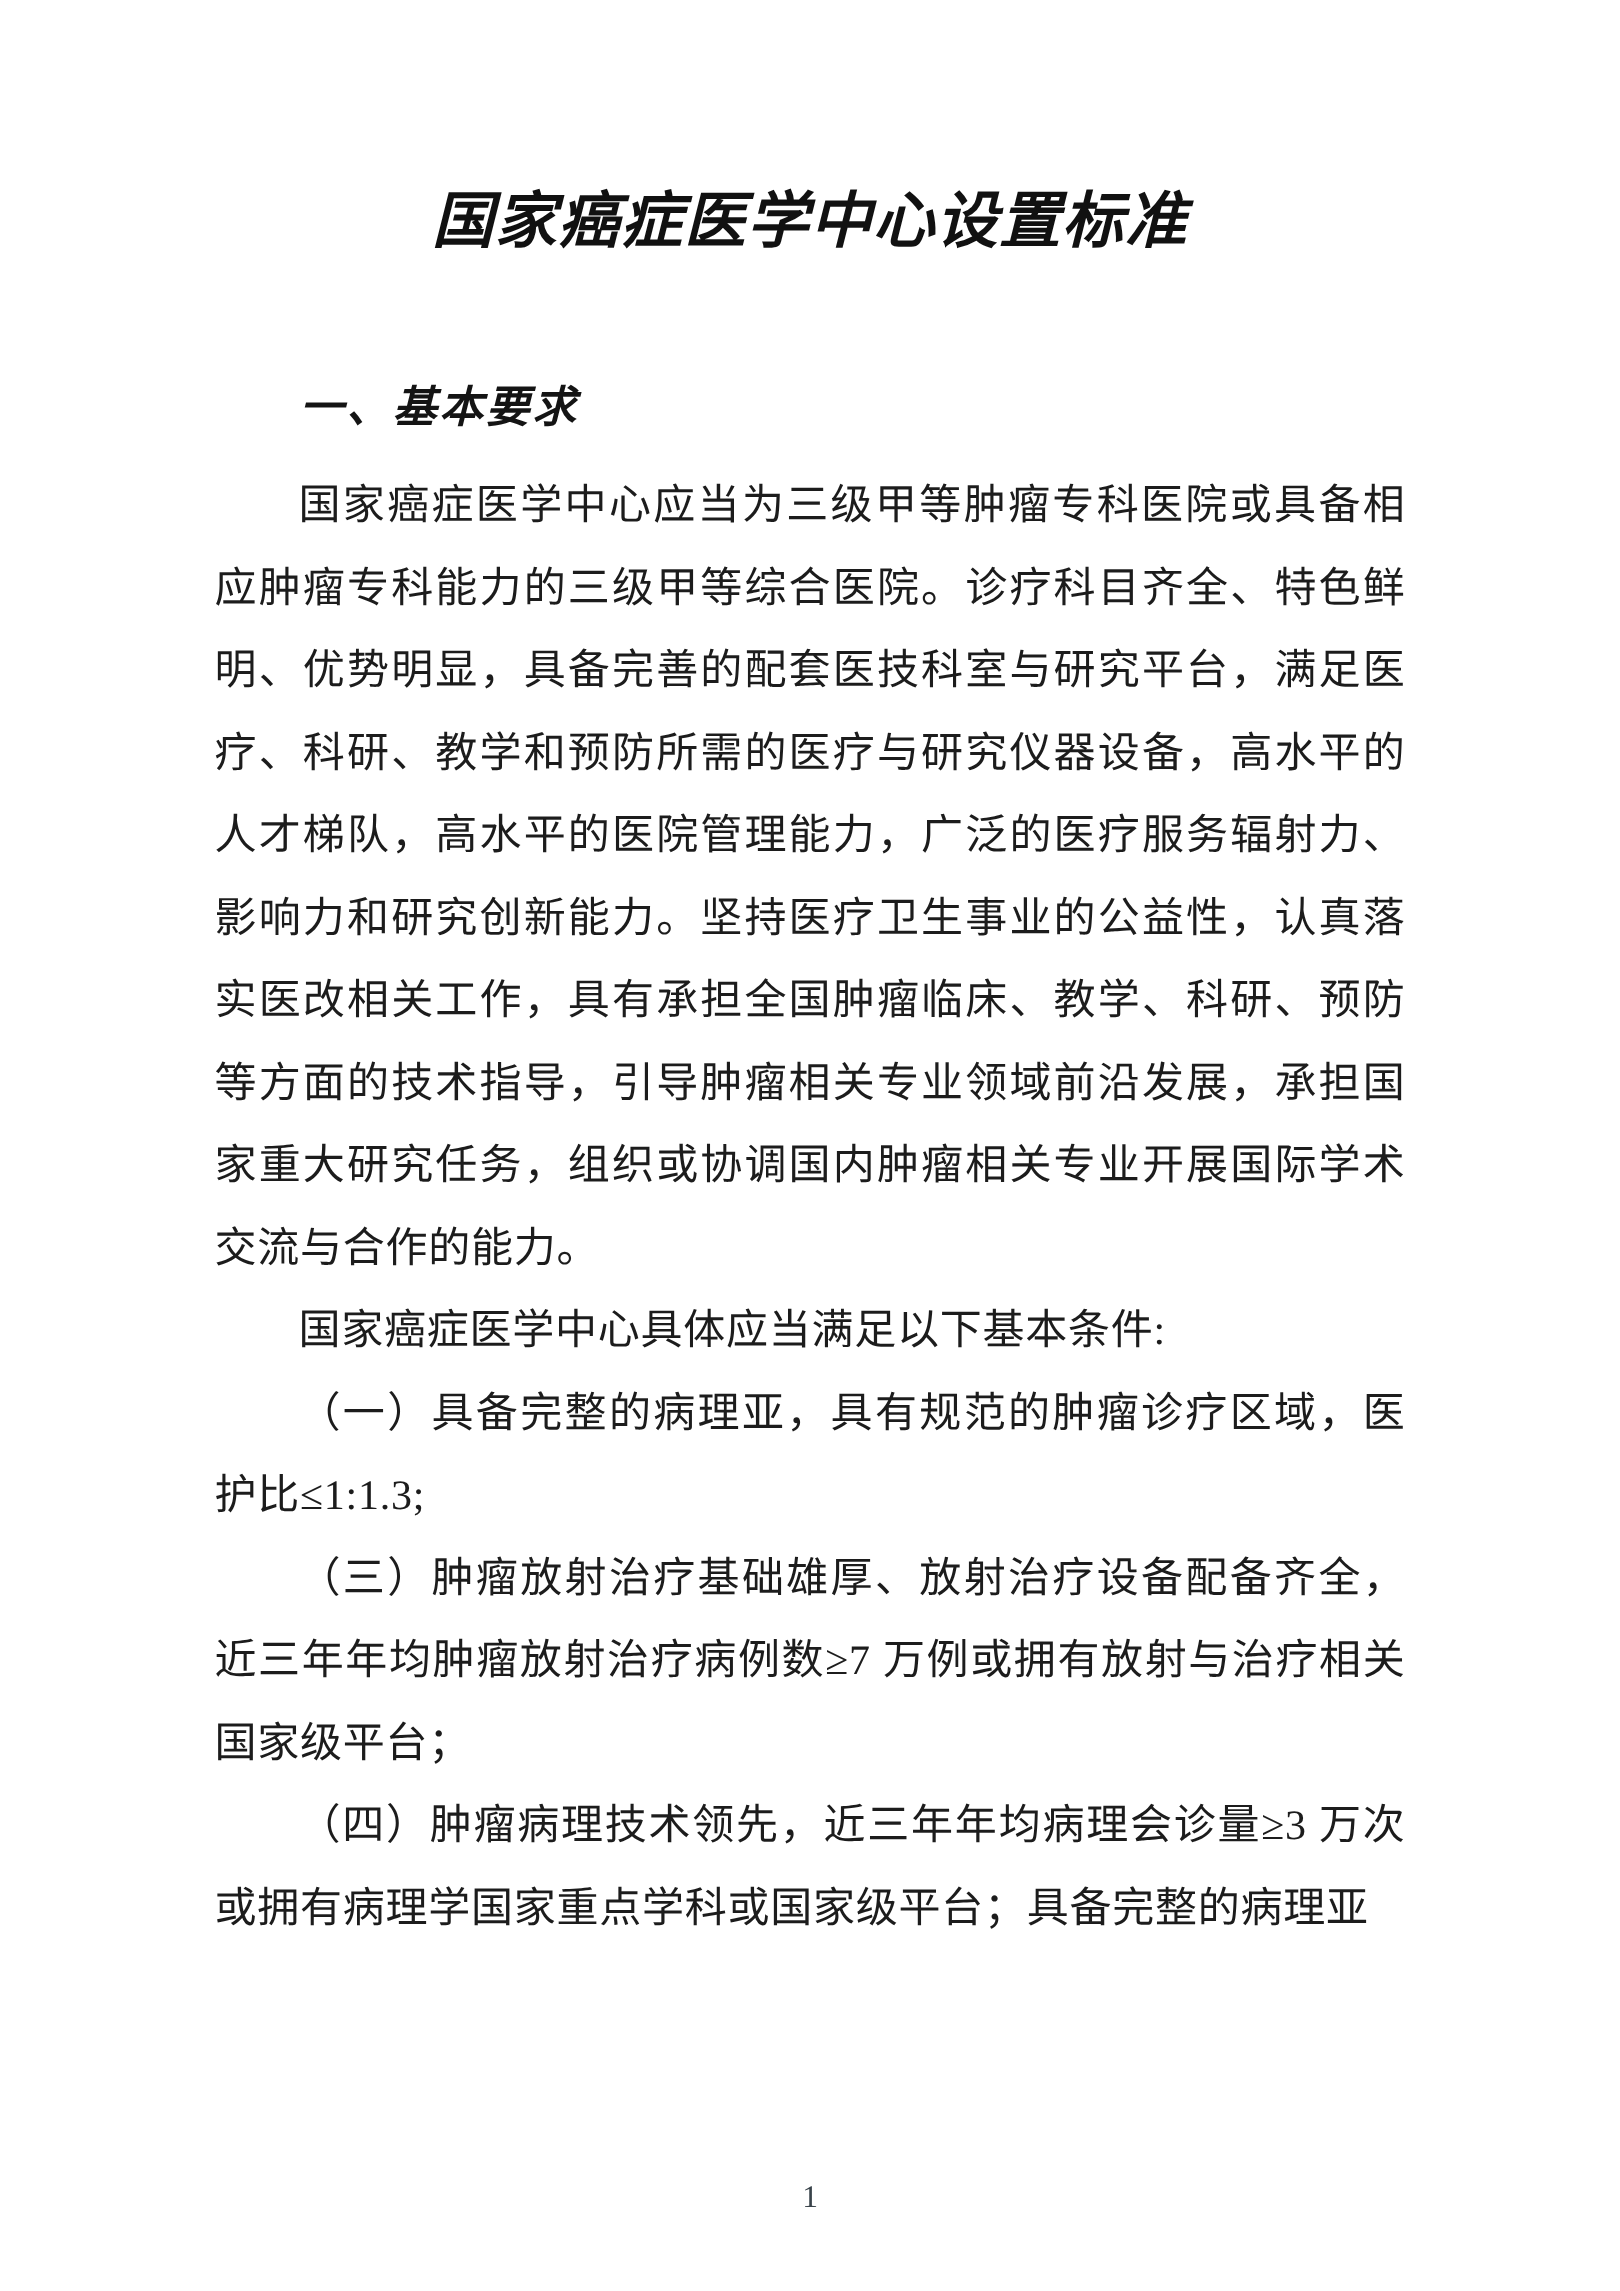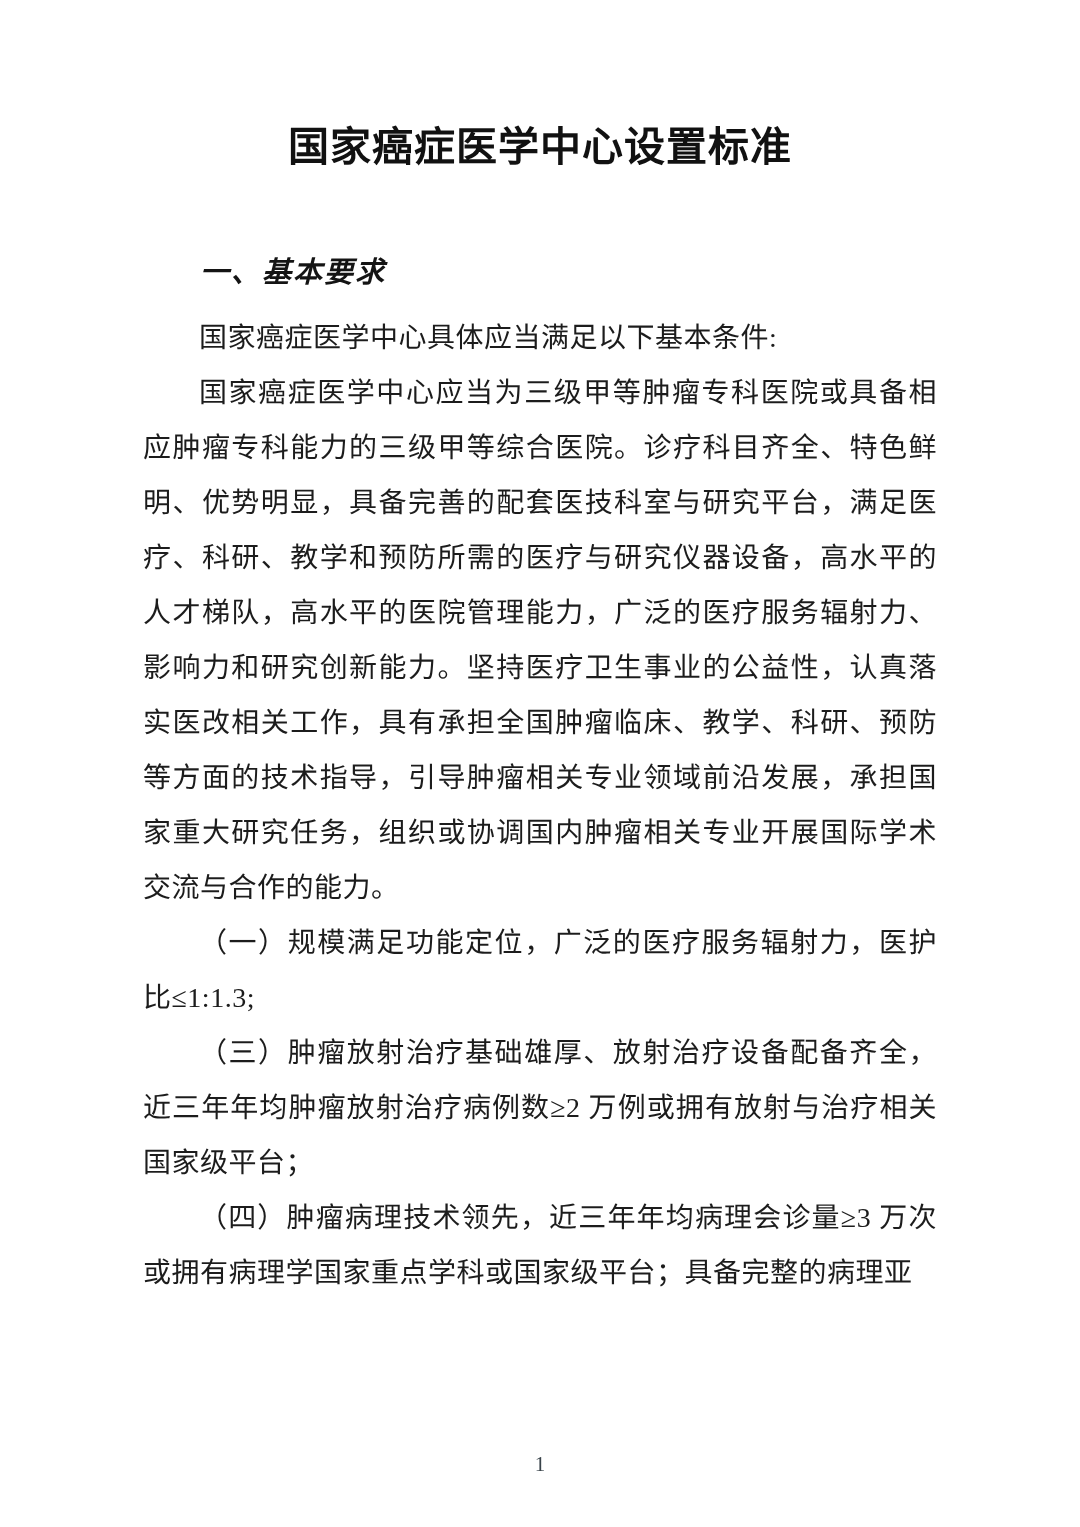--- a/index.html
+++ b/index.html
@@ -24,20 +24,21 @@
   }
   .doc-title {
     margin: 116px 0 0 0;
     font-size: 41px;
     line-height: 62px;
     font-weight: 700;
     text-align: center;
     letter-spacing: 1px;
     color: #111111;
     font-family: "Liberation Serif", "DejaVu Serif", serif;
+    font-style: italic;
   }
   .section-heading {
     margin: 76px 0 20px 0;
     padding-left: 57px;
     font-size: 29px;
     line-height: 36px;
     font-weight: 700;
     color: #141414;
     letter-spacing: 2px;
     font-family: "Liberation Sans", "DejaVu Sans", sans-serif;
@@ -65,20 +66,20 @@
     font-family: "Liberation Serif", "DejaVu Serif", serif;
   }
 </style>
 </head>
 <body>
 
 <div class="page">
   <div class="content">
     <h1 class="doc-title">国家癌症医学中心设置标准</h1>
     <h2 class="section-heading">一、基本要求</h2>
+    <p class="body-para">国家癌症医学中心应当为三级甲等肿瘤专科医院或具备相应肿瘤专科能力的三级甲等综合医院。诊疗科目齐全、特色鲜明、优势明显，具备完善的配套医技科室与研究平台，满足医疗、科研、教学和预防所需的医疗与研究仪器设备，高水平的人才梯队，高水平的医院管理能力，广泛的医疗服务辐射力、影响力和研究创新能力。坚持医疗卫生事业的公益性，认真落实医改相关工作，具有承担全国肿瘤临床、教学、科研、预防等方面的技术指导，引导肿瘤相关专业领域前沿发展，承担国家重大研究任务，组织或协调国内肿瘤相关专业开展国际学术交流与合作的能力。</p>
     <p class="body-para">国家癌症医学中心具体应当满足以下基本条件:</p>
-    <p class="body-para">国家癌症医学中心应当为三级甲等肿瘤专科医院或具备相应肿瘤专科能力的三级甲等综合医院。诊疗科目齐全、特色鲜明、优势明显，具备完善的配套医技科室与研究平台，满足医疗、科研、教学和预防所需的医疗与研究仪器设备，高水平的人才梯队，高水平的医院管理能力，广泛的医疗服务辐射力、影响力和研究创新能力。坚持医疗卫生事业的公益性，认真落实医改相关工作，具有承担全国肿瘤临床、教学、科研、预防等方面的技术指导，引导肿瘤相关专业领域前沿发展，承担国家重大研究任务，组织或协调国内肿瘤相关专业开展国际学术交流与合作的能力。</p>
-    <p class="body-para">（一）规模满足功能定位，广泛的医疗服务辐射力，医护比≤1:1.3;</p>
-    <p class="body-para">（三）肿瘤放射治疗基础雄厚、放射治疗设备配备齐全，近三年年均肿瘤放射治疗病例数≥2 万例或拥有放射与治疗相关国家级平台；</p>
+    <p class="body-para">（一）具备完整的病理亚，具有规范的肿瘤诊疗区域，医护比≤1:1.3;</p>
+    <p class="body-para">（三）肿瘤放射治疗基础雄厚、放射治疗设备配备齐全，近三年年均肿瘤放射治疗病例数≥7 万例或拥有放射与治疗相关国家级平台；</p>
     <p class="body-para">（四）肿瘤病理技术领先，近三年年均病理会诊量≥3 万次或拥有病理学国家重点学科或国家级平台；具备完整的病理亚</p>
   </div>
   <div class="page-number">1</div>
 </div>
 
 </body></html>

